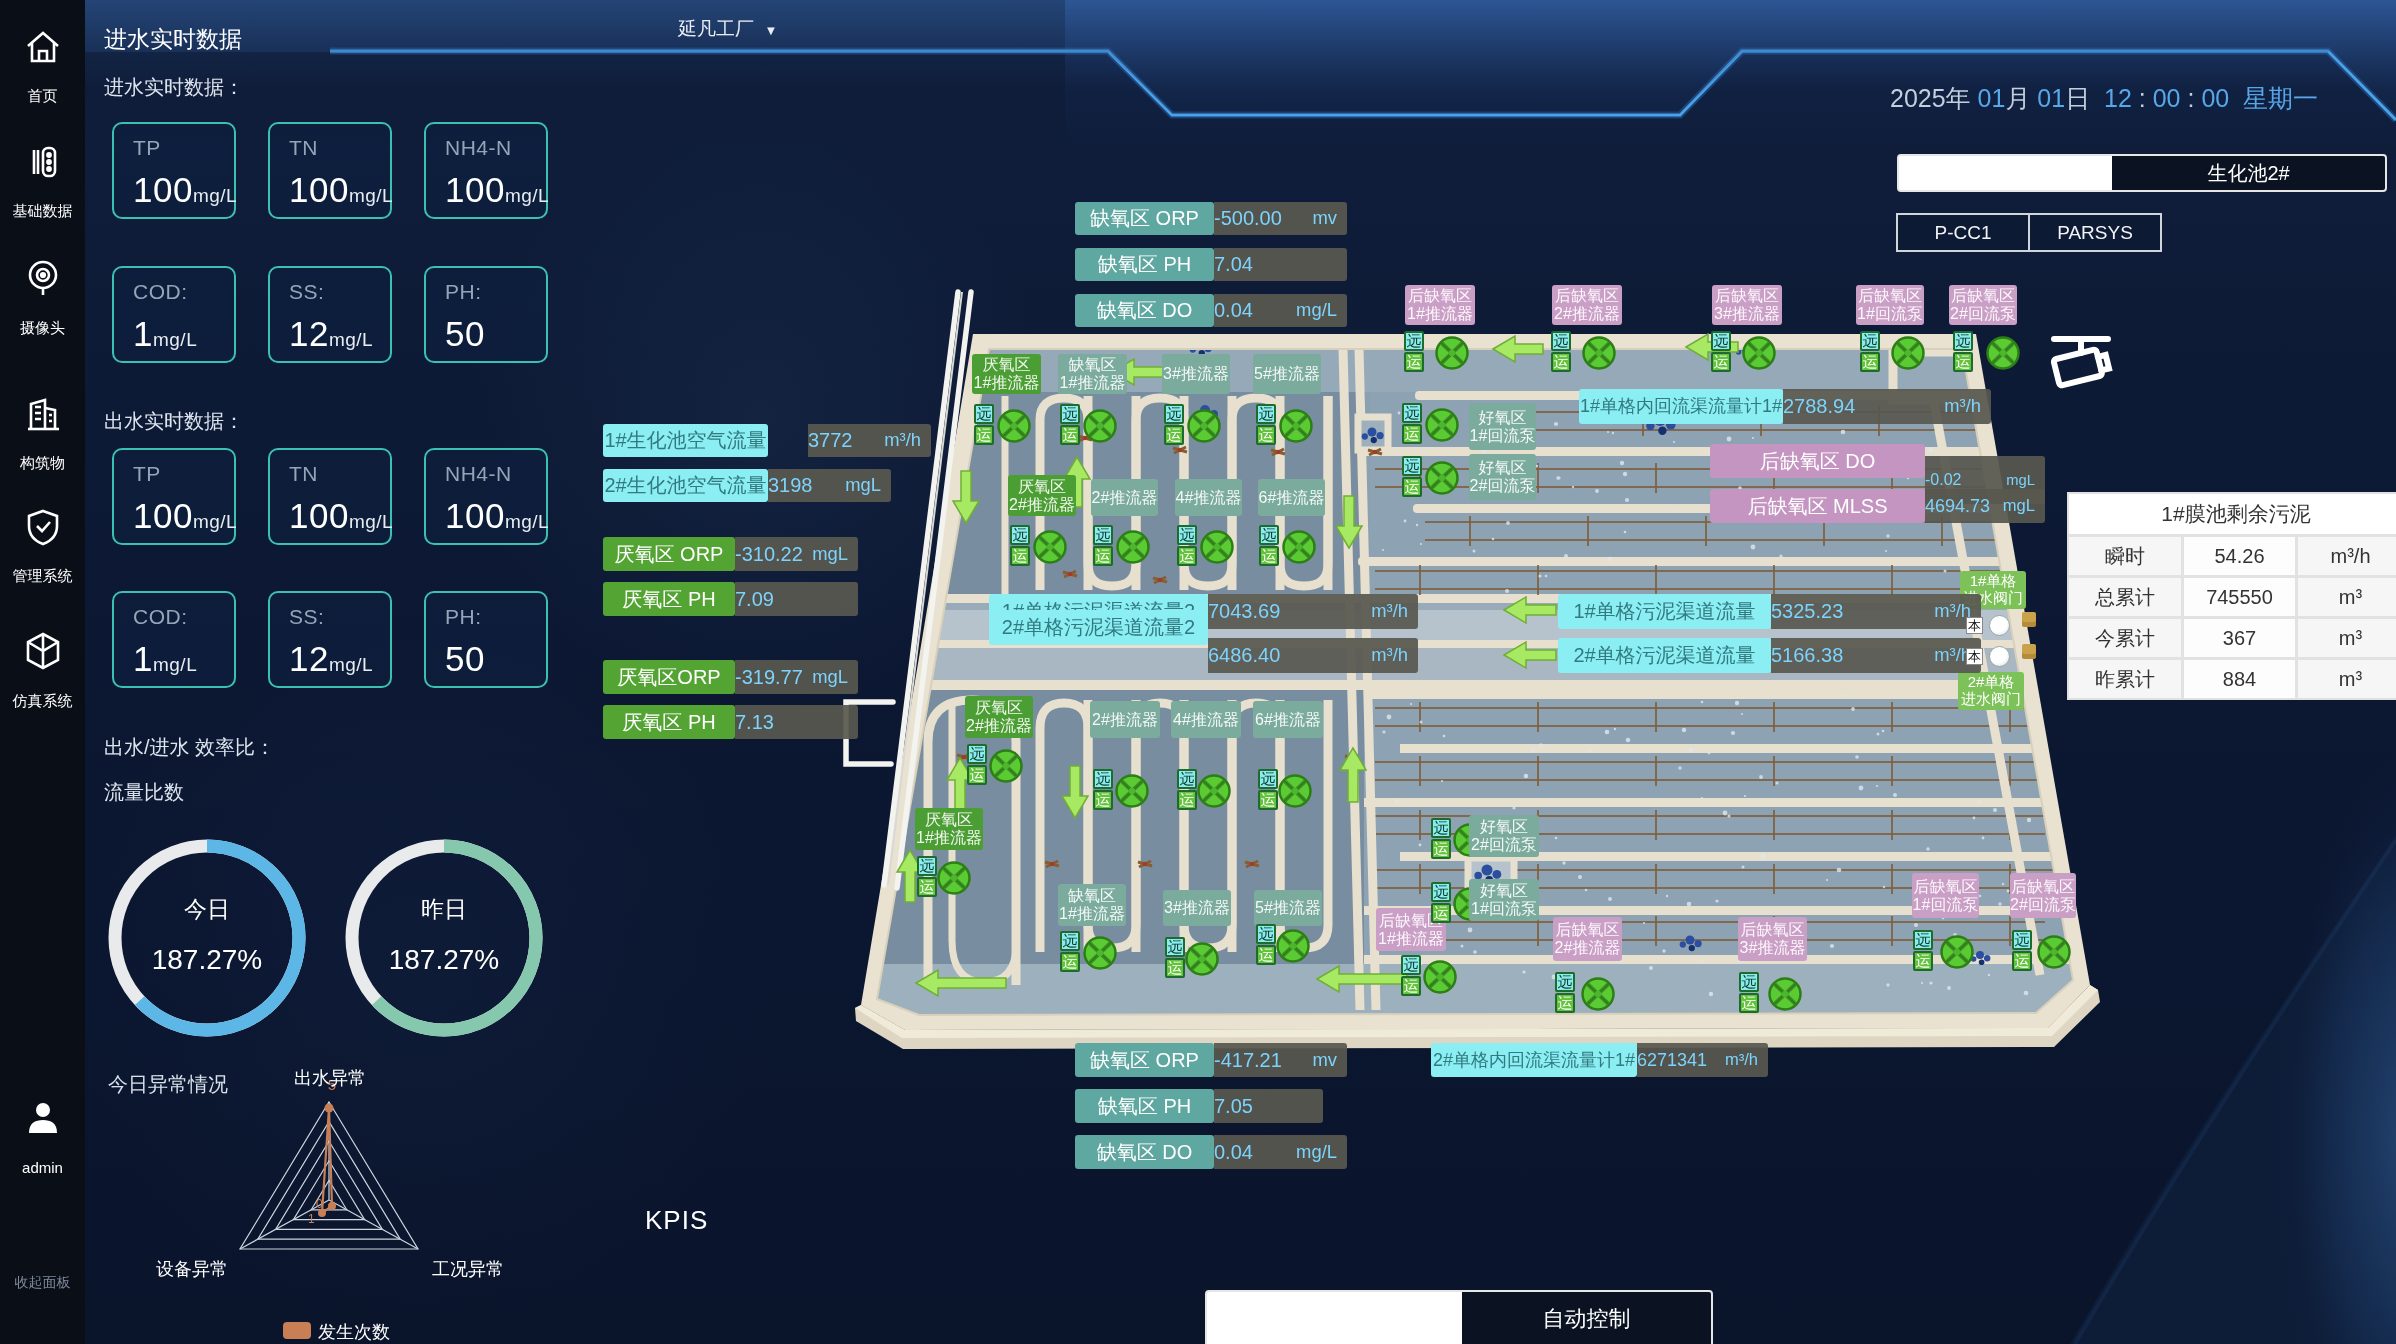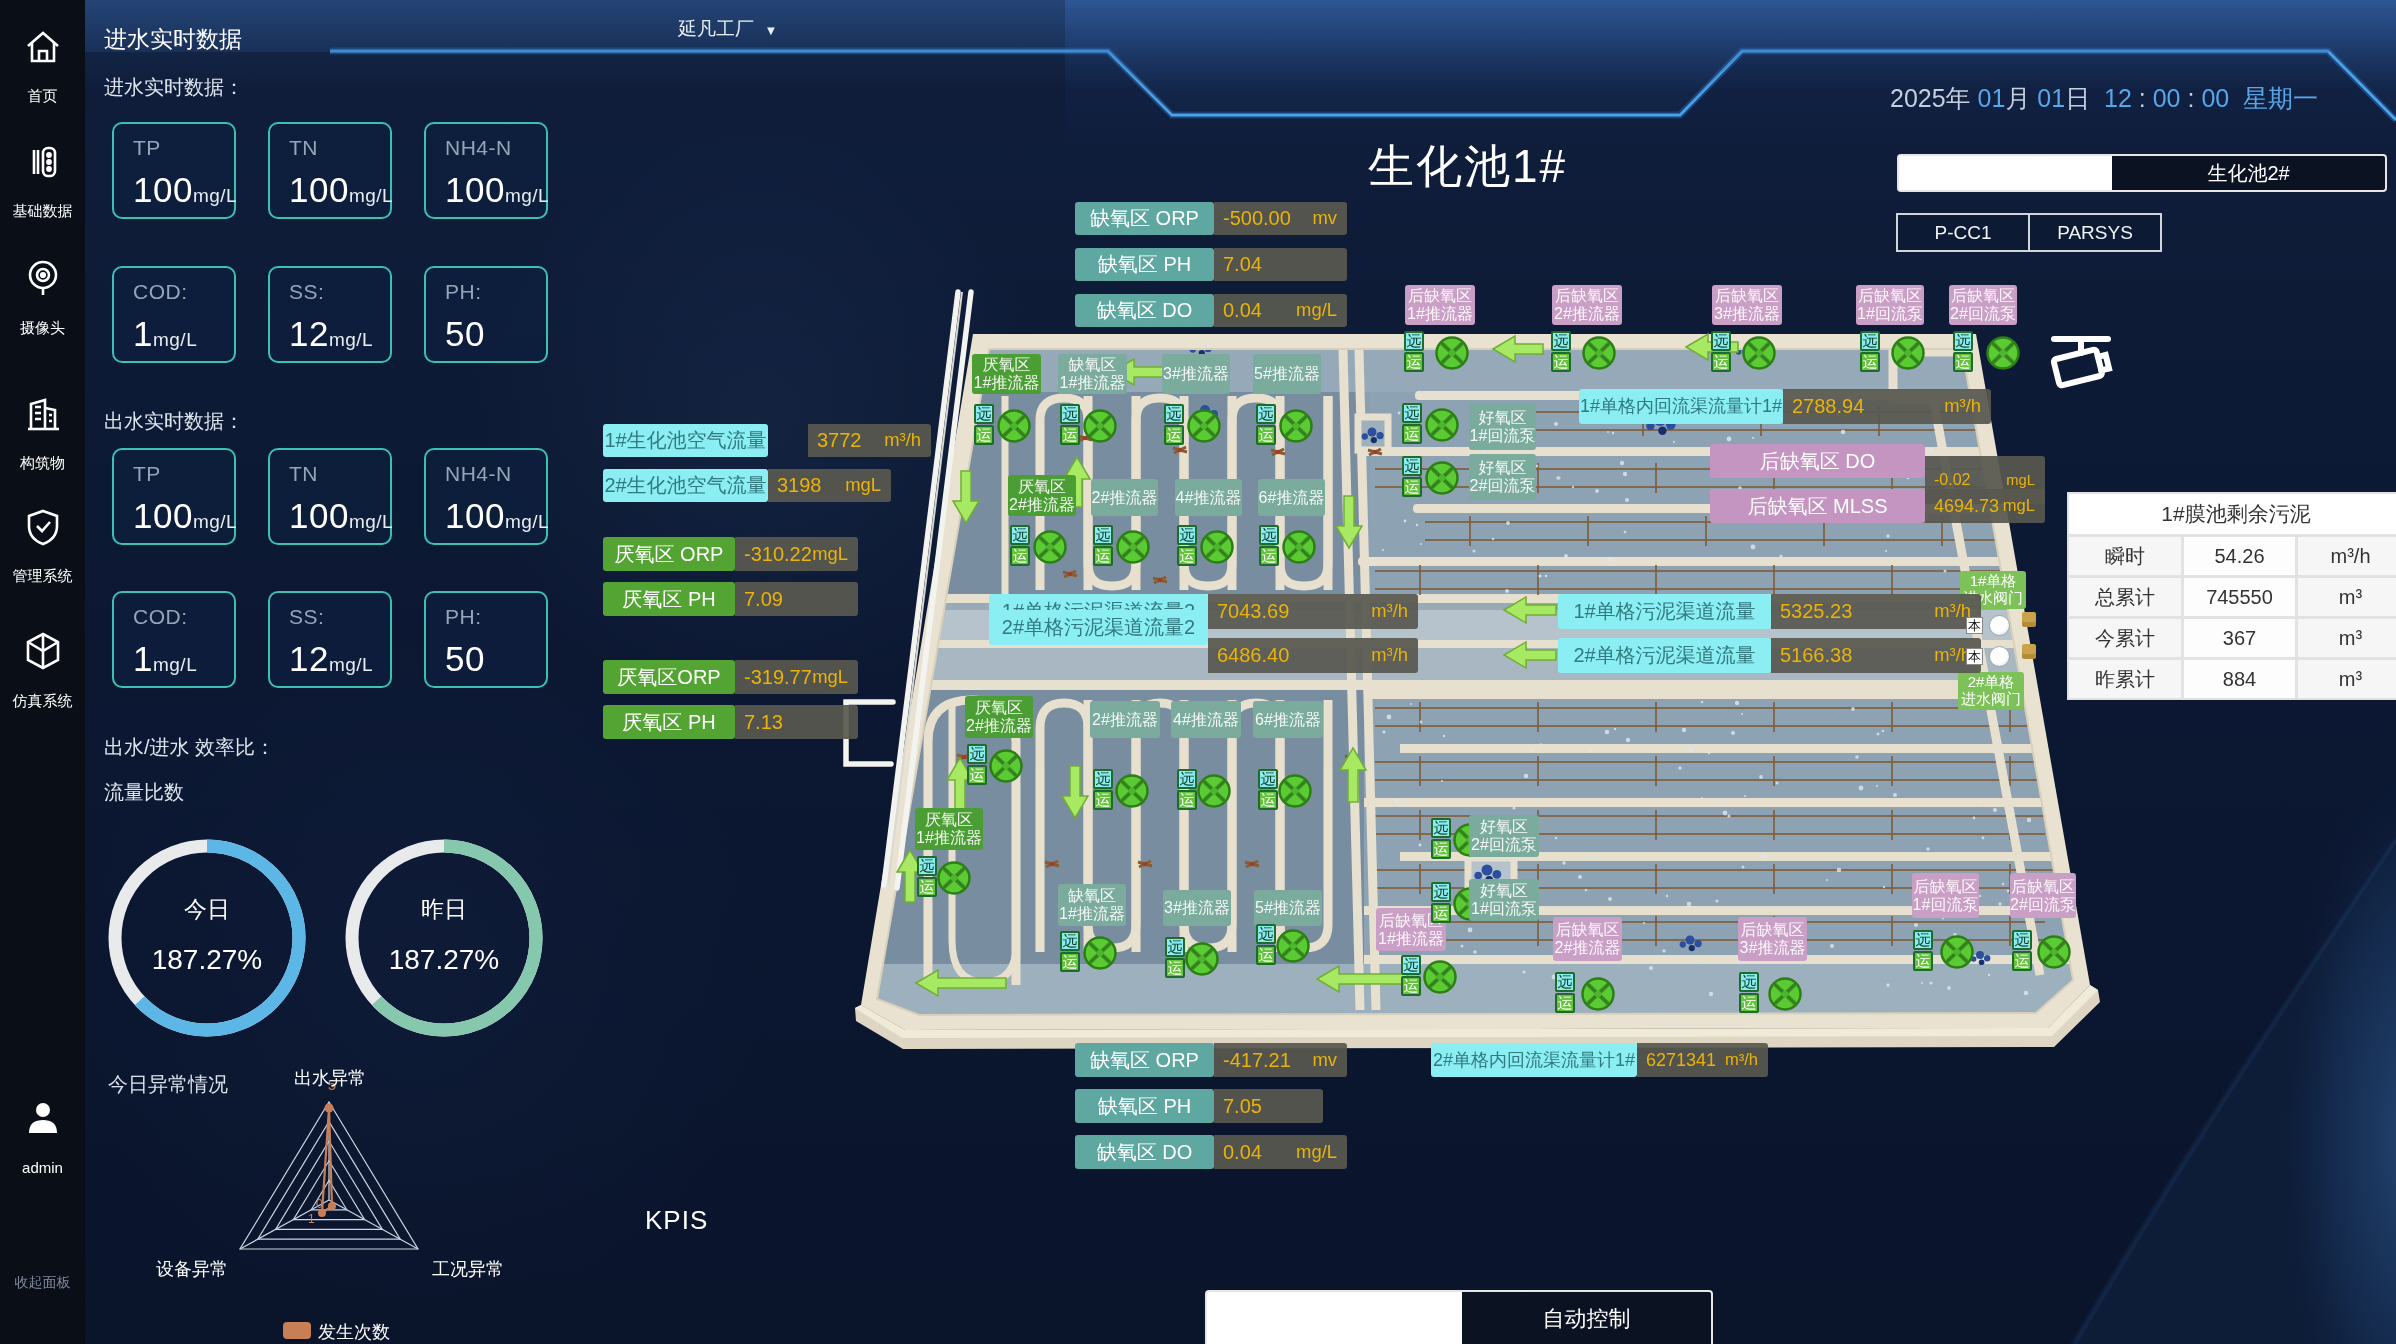--- a/index.html
+++ b/index.html
@@ -49,21 +49,21 @@
 
 .pl{position:absolute;display:flex;align-items:center;justify-content:center;text-align:center;color:#fff;line-height:1.12;border-radius:3px;z-index:20;white-space:nowrap}
 .lgrn{background:#4a9e33;color:#f2f7ef}
 .lsg{background:#7aab9d;color:#f4f8f6}
 .lpk{background:#c99fc6;color:#fdf6fc}
 .lvg{background:#7cc258;color:#fff}
 .vteal{background:#5fa7a1}
 .vcyan{background:#8aeef2;color:#317a80}
 .vgrn{background:#54a434}
 .vpink{background:#c495c0}
-.vgray{background:rgba(88,88,80,.93);color:#eab308;justify-content:flex-start;padding-left:9px;border-radius:0 3px 3px 0}
+.vgray{background:rgba(88,88,80,.93);color:#7dd3fc;justify-content:flex-start;border-radius:0 3px 3px 0}
 .vgray .un{position:absolute;right:10px;font-size:.92em}
 .tg{position:absolute;width:20px;height:20px;display:flex;align-items:center;justify-content:center;font-size:15px;border-radius:2px;z-index:21}
 .tr{background:#8becee;color:#0a3a2a;border:2px solid #1d6b2d}
 .ty{background:#64c23c;color:#fff;border:2px solid #1d6b2d}
 .vt{position:absolute;width:17px;height:17px;background:#fff;color:#111;font-size:13px;display:flex;align-items:center;justify-content:center;border:1px solid #888;z-index:21}
 .wc{position:absolute;width:21px;height:21px;border-radius:50%;background:radial-gradient(circle at 40% 35%,#fff 55%,#cfd4d8);border:1px solid #9aa;z-index:21}
 .gold{position:absolute;width:14px;height:10px;background:#c9a24a;border-radius:2px;box-shadow:0 5px 0 #b38c3a;z-index:21}
 #kpis{left:645px;top:1205px;color:#fff;font-size:26px;letter-spacing:1px}
 </style></head><body>
 <div id="root">
@@ -689,21 +689,20 @@
 <text x="128" y="163" fill="#c97f55" font-size="12">1</text>
 </svg>
 <div class="abs" style="left:294px;top:1066px;font-size:18px;color:#fff">出水异常</div>
 <div class="abs" style="left:156px;top:1257px;font-size:18px;color:#fff">设备异常</div>
 <div class="abs" style="left:432px;top:1257px;font-size:18px;color:#fff">工况异常</div>
 <div class="abs" style="left:283px;top:1322px;width:28px;height:17px;background:#c97f55;border-radius:4px"></div>
 <div class="abs" style="left:318px;top:1320px;font-size:18px;color:#fff">发生次数</div>
 
 <div class="abs" id="factory">延凡工厂&nbsp;&nbsp;<span style="font-size:13px">▼</span></div>
 <div class="abs" id="datebar"><span>2025年</span> <span class="bl">01</span>月 <span class="bl">01</span>日&nbsp;&nbsp;<span class="bl">12</span><span> : </span><span class="bl">00</span><span> : </span><span class="bl">00</span>&nbsp;&nbsp;<span class="bl">星期一</span></div>
-<div class="abs" id="pooltitle">生化池1#</div>
 
 <div class="abs toggle" style="left:1897px;top:154px;width:490px;height:38px">
       <div style="width:213px"></div>
       <div class="dk" style="flex:1;font-size:20px">生化池2#</div>
     </div>
 <div class="abs btn2" style="left:1896px;top:213px;width:266px;height:39px">
       <div>P-CC1</div>
       <div>PARSYS</div>
     </div>
 <div class="abs" id="tbl">

